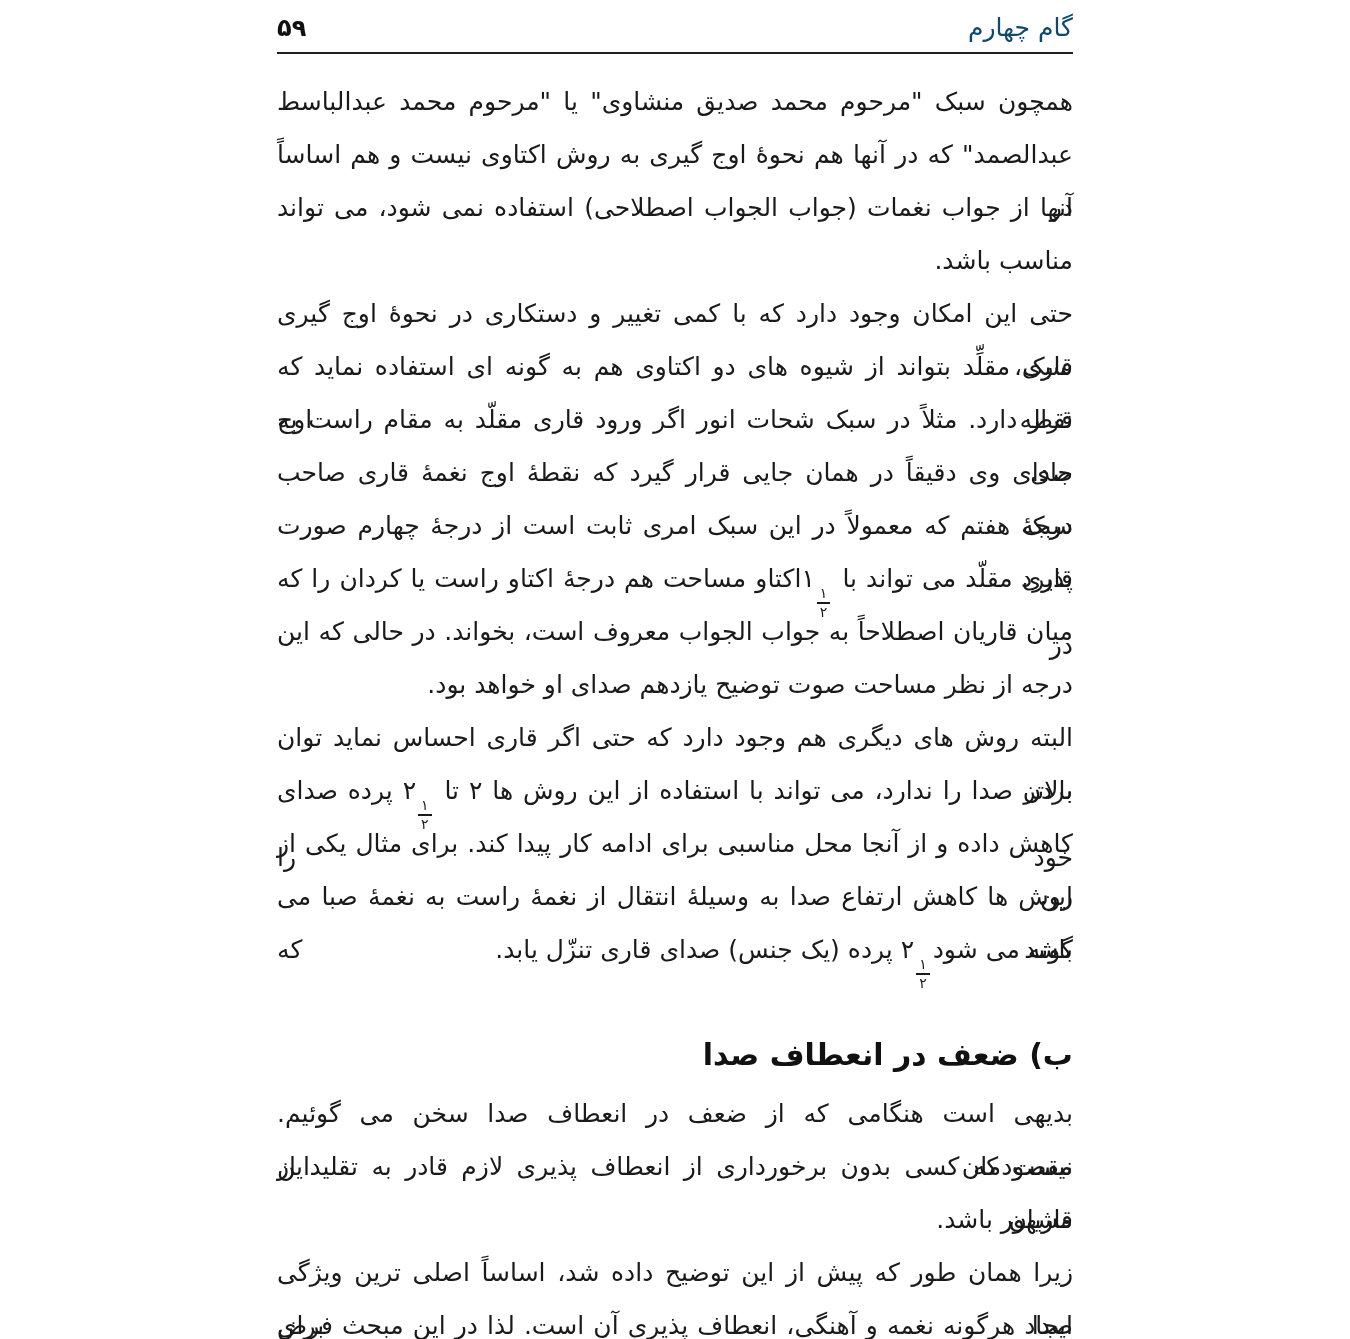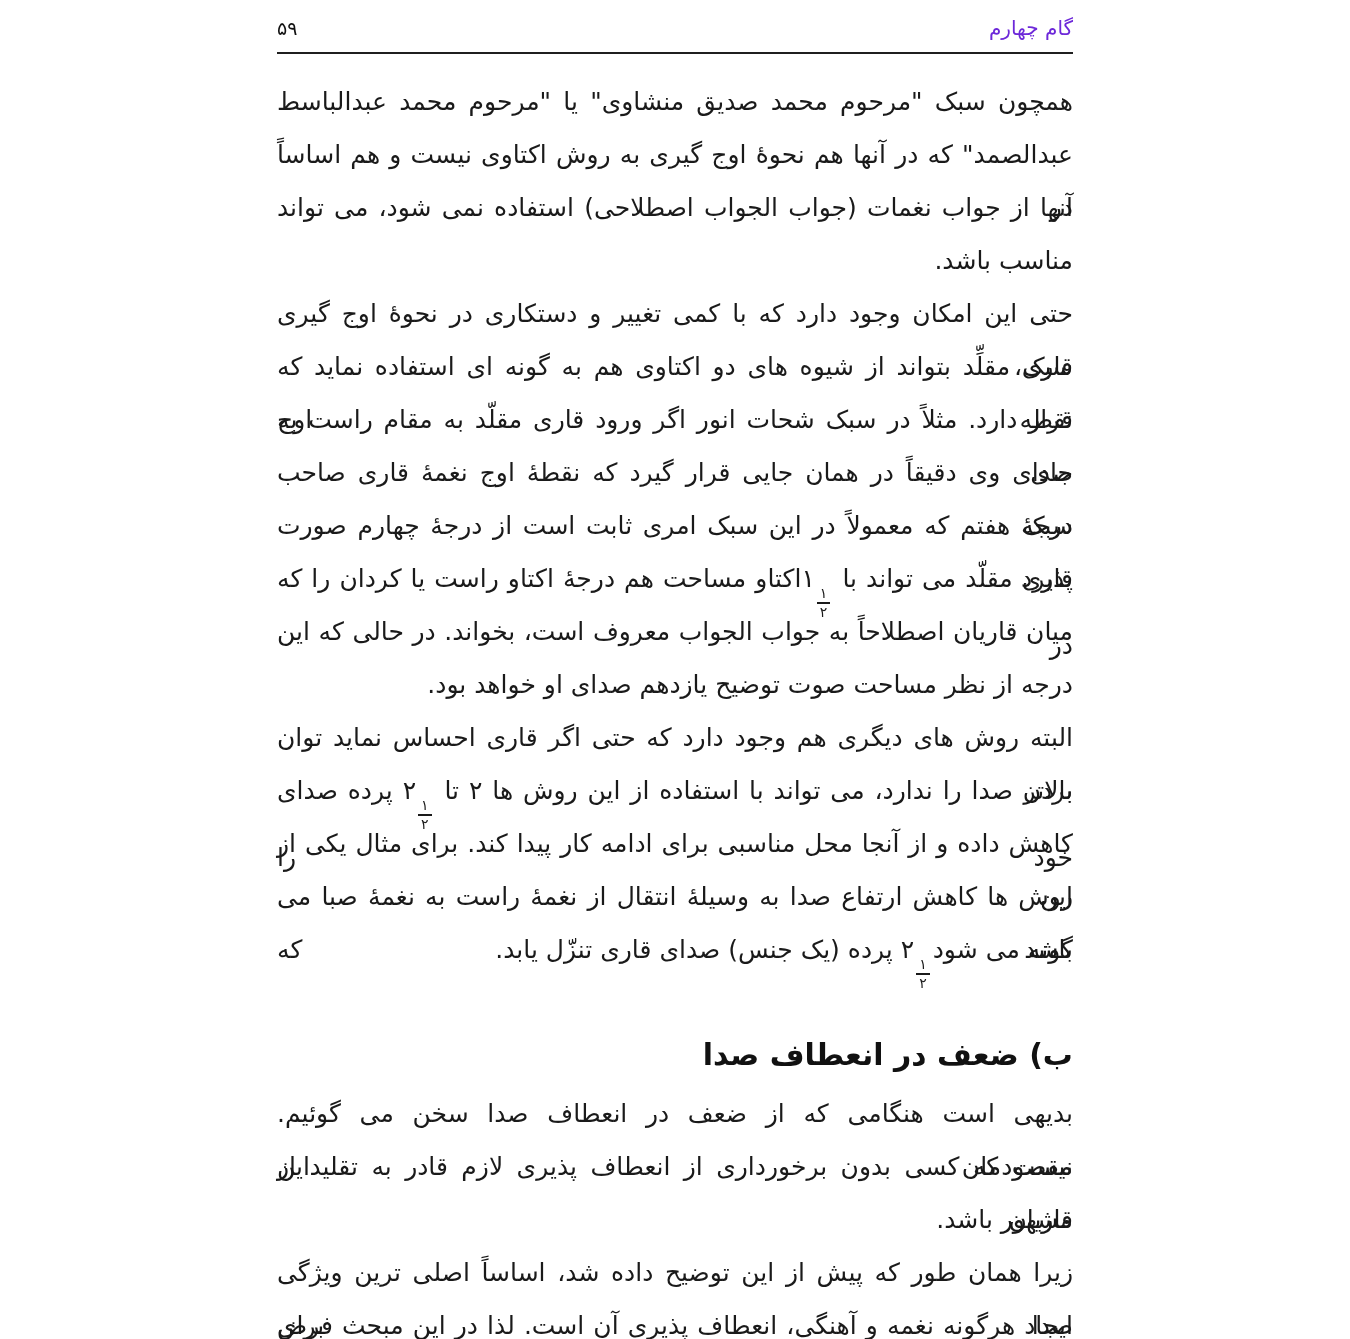--- a/index.html
+++ b/index.html
@@ -15,22 +15,22 @@
     padding: 10px 277px 0 277px;
     direction: rtl;
     overflow: hidden;
   }
   .page-header {
     display: flex;
     justify-content: space-between;
     align-items: baseline;
     height: 38px;
   }
-  .running-title { font-size: 20px; line-height: 36px; color: #6d28d9; }
-  .page-number   { font-size: 19px; line-height: 36px; font-weight: 400; color: #111; }
+  .running-title { font-size: 25px; line-height: 36px; color: #0c4a6e; }
+  .page-number   { font-size: 24px; line-height: 36px; font-weight: 700; color: #111; }
   .header-rule {
     height: 0;
     border-top: 2.5px solid #1f1f1f;
     margin-top: 4px;
   }
   .page-body {
     margin-top: 21px;
     font-size: 25px;
     line-height: 53px;
   }

